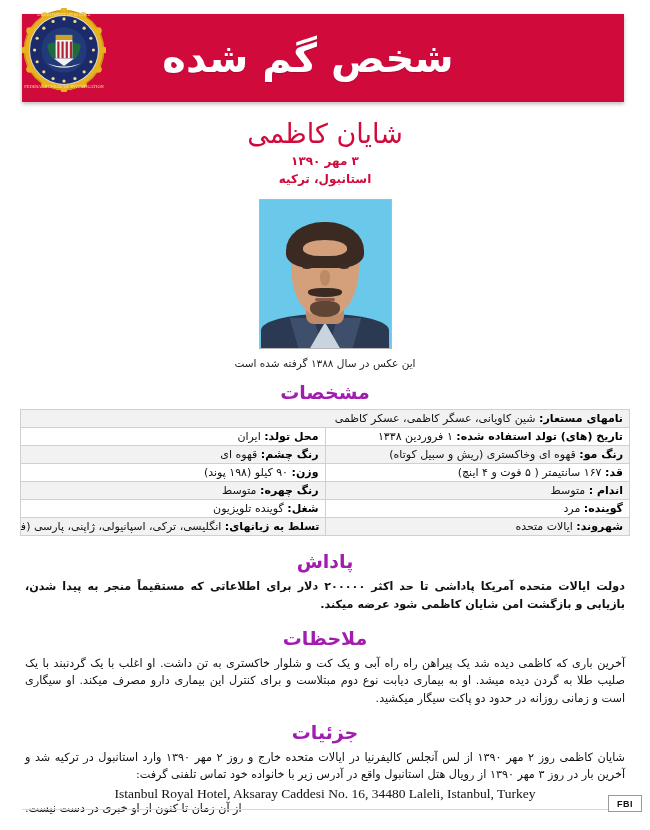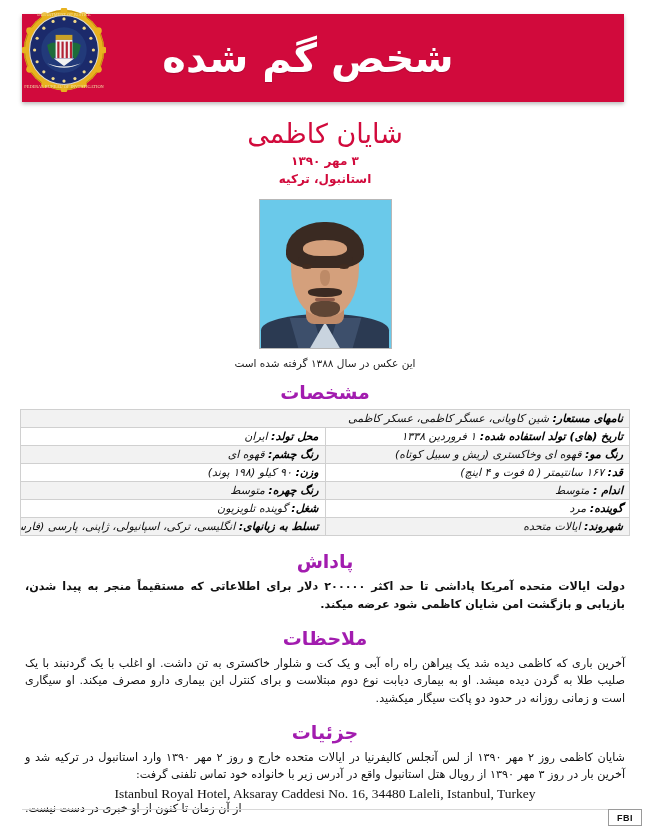--- a/index.html
+++ b/index.html
@@ -183,21 +183,20 @@
   .chars td {
     border: 1px solid #d0d0d0;
     padding: 2px 6px;
     font-size: 11px;
     height: 18px;
     vertical-align: middle;
     text-align: right;
     background: #ffffff;
     white-space: nowrap;
     overflow: hidden;
-    font-style: italic;
   }
   .chars tr:nth-child(odd) td { background: #f2f2f2; }
   .chars tr:nth-child(even) td { background: #ffffff; }
   .chars .lbl { font-weight: bold; color: #000; }
   .chars .val { font-weight: normal; color: #111; }
 
   
   .para {
     width: 600px;
     margin: 0 auto;
@@ -221,21 +220,21 @@
     width: 600px; margin: 0 auto;
     text-align: left;
     direction: rtl;
     font-size: 11.2px;
     color: #111;
   }
 
   
   .footer-mark {
     position: absolute;
-    right: 8px; bottom: 4px;
+    right: 8px; bottom: 18px;
     width: 34px; height: 17px;
     background: #ffffff;
     border: 1px solid #9a9a9a;
     display: flex; align-items: center; justify-content: center;
   }
   .footer-mark span {
     font-size: 9px; font-weight: bold; letter-spacing: .5px;
     color: #111; font-family: "Liberation Sans", sans-serif;
     direction: ltr;
   }

